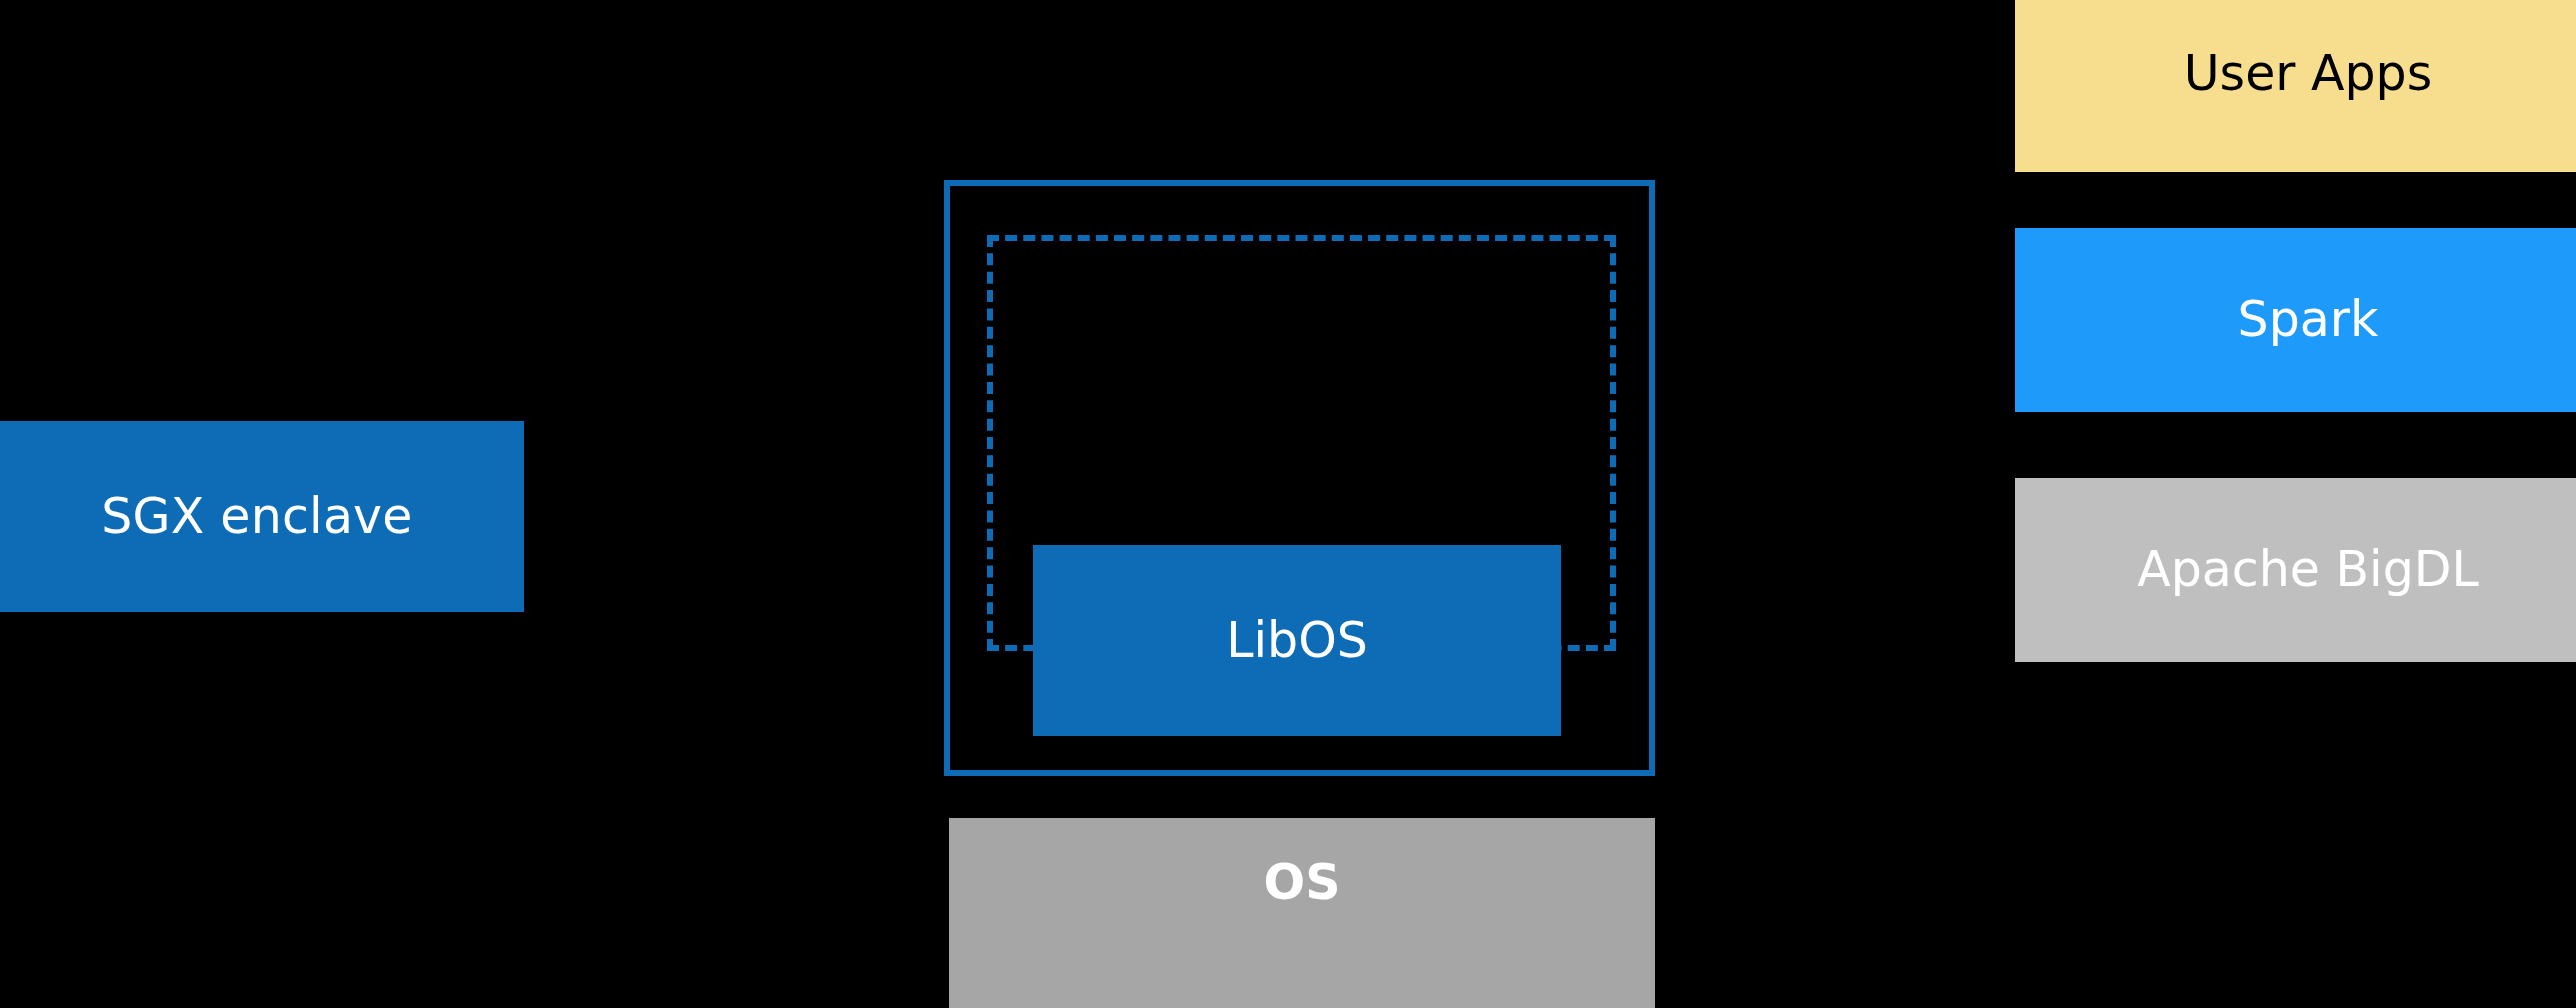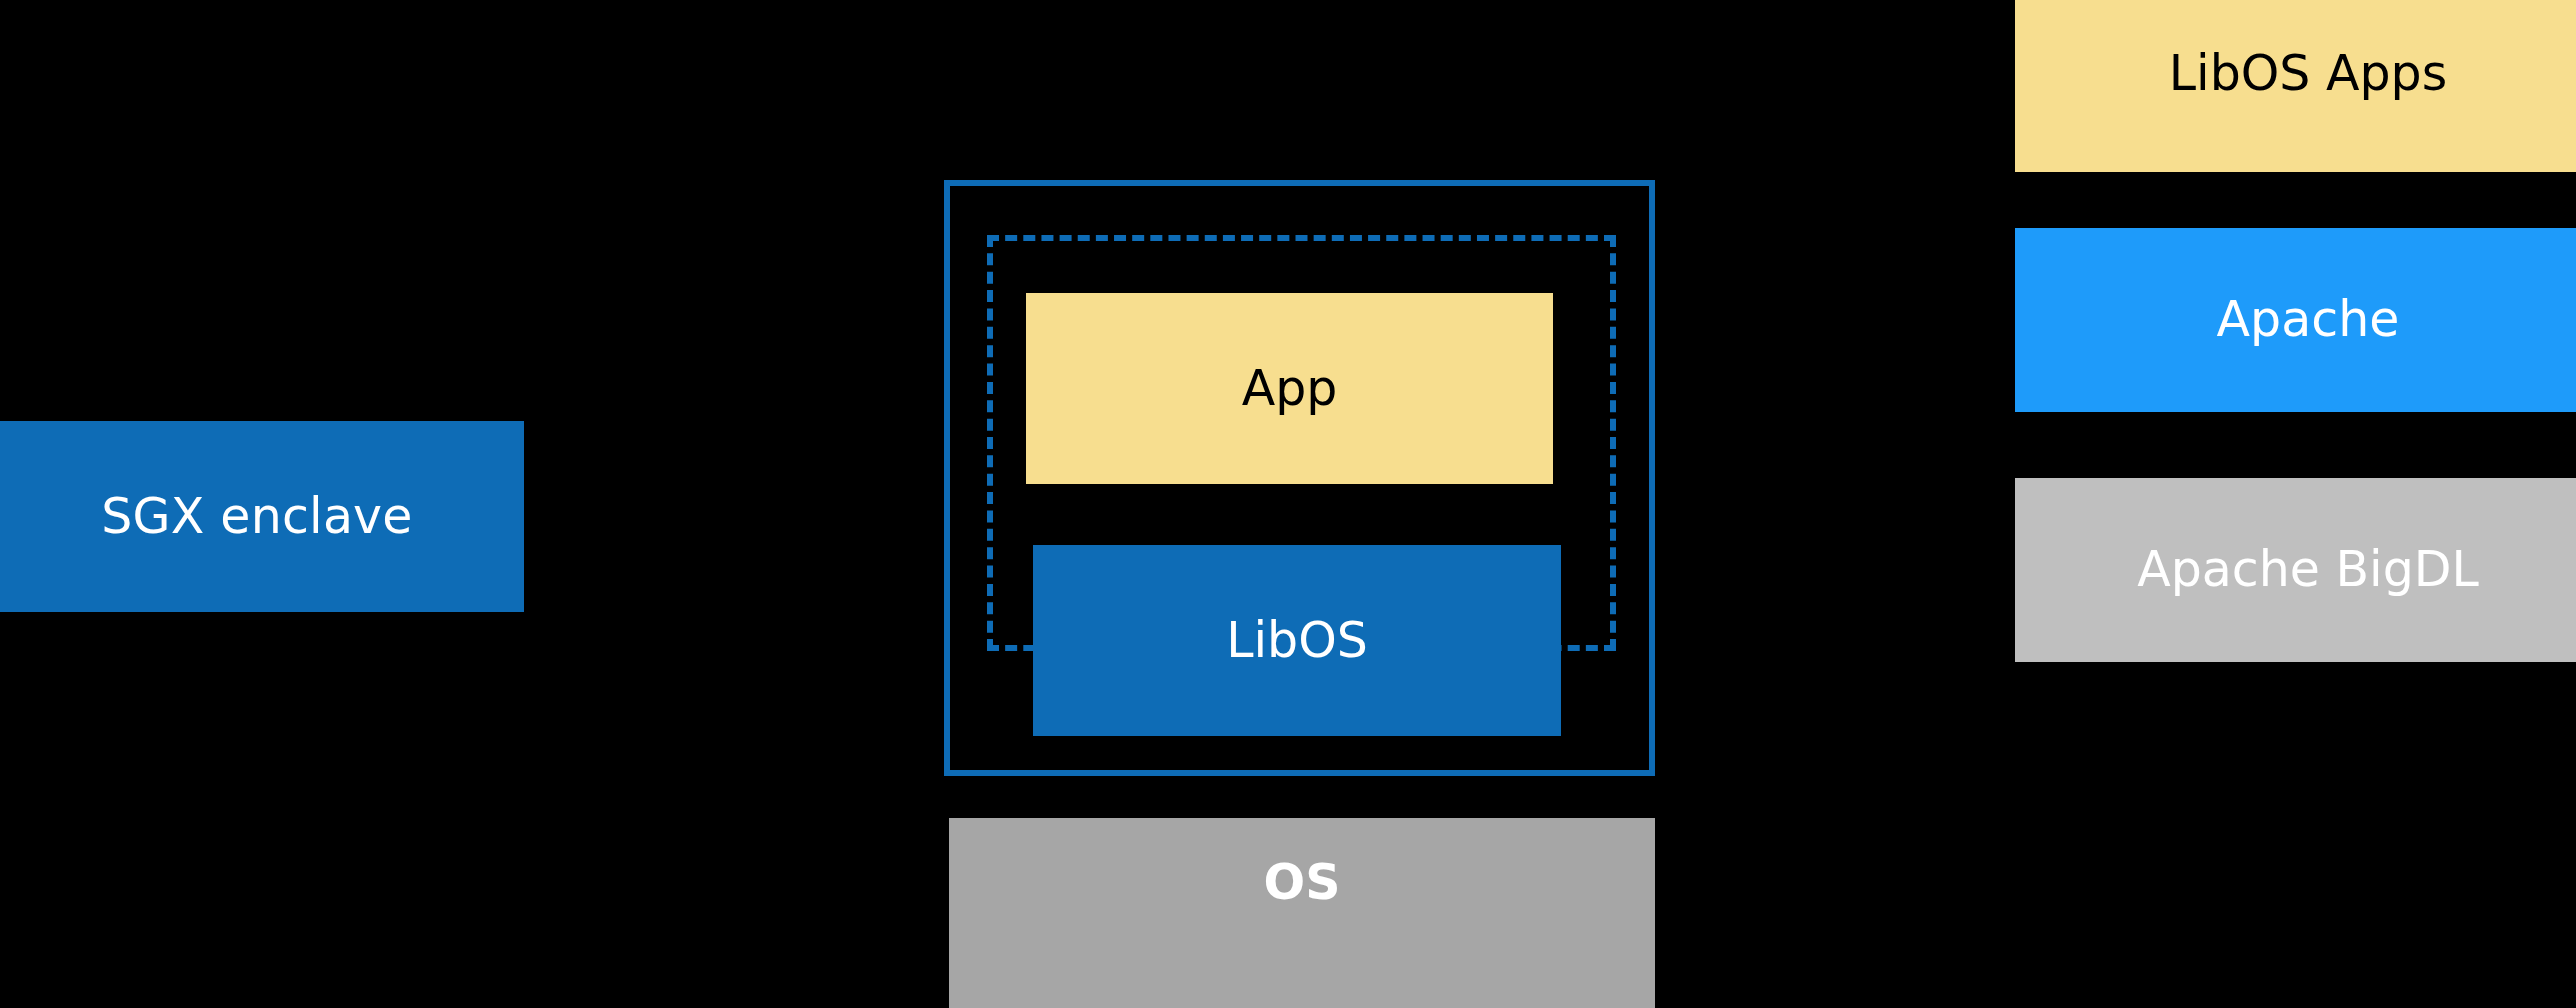--- a/index.html
+++ b/index.html
@@ -160,38 +160,35 @@
   </svg>
 
   <div class="node" id="sgx-enclave-box">
     <span>SGX enclave</span>
   </div>
 
   <div class="node" id="enclave-frame"></div>
 
   <div class="node" id="graphene-frame"></div>
 
-  <div class="node" id="app-box">
-    <span>App</span>
-  </div>
 
   <div class="node" id="libos-box">
     <span>LibOS</span>
   </div>
 
   <div class="node" id="os-box">
     <span>OS</span>
   </div>
 
   <div class="node" id="user-apps-box">
-    <span>LibOS Apps</span>
+    <span>User Apps</span>
   </div>
 
   <div class="node" id="bigdl-box">
-    <span>Apache</span>
+    <span>Spark</span>
   </div>
 
   <div class="node" id="apache-spark-box">
     <span>Apache BigDL</span>
   </div>
 
 </div>
 
 
 </body></html>

